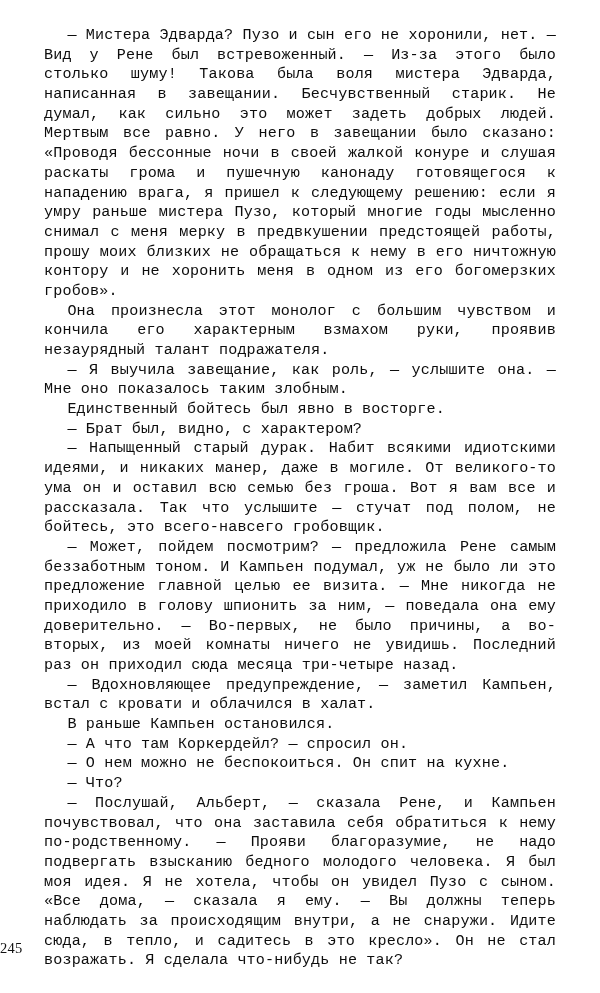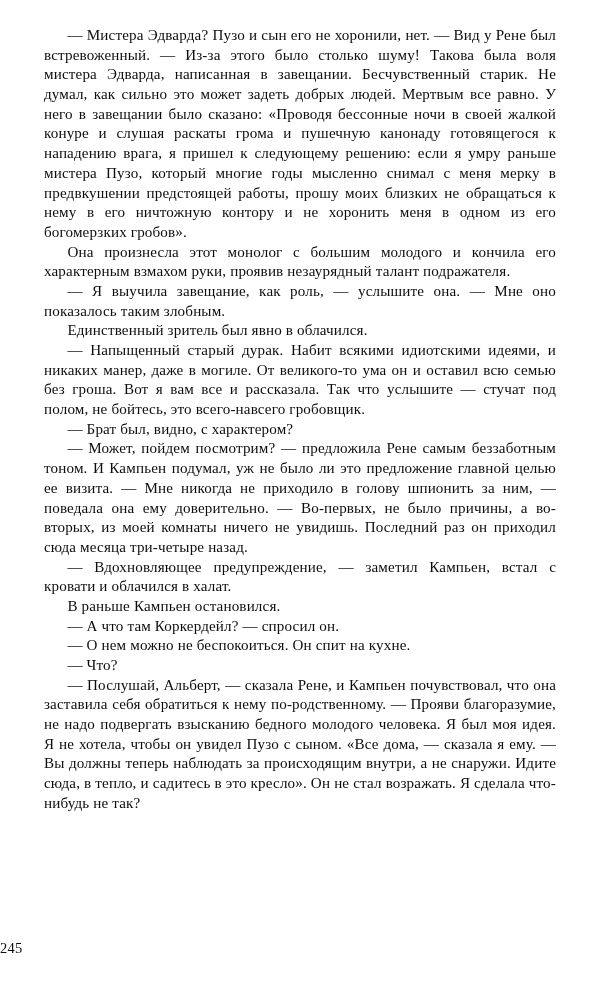--- a/index.html
+++ b/index.html
@@ -28,44 +28,45 @@
     text-align: justify;
     text-justify: inter-word;
     -webkit-hyphens: manual;
     hyphens: manual;
     letter-spacing: 0.01em;
   }
   .para {
     margin: 0;
     text-indent: 1.55em;
     text-align: justify;
+    font-family: Liberation Mono, monospace;
   }
   .folio {
     position: absolute;
     left: 0;
     right: 0;
     bottom: 36px;
     text-align: left;
     font-size: 14.5px;
     font-family: "Liberation Serif", serif;
     color: #111111;
     letter-spacing: 0.02em;
   }
 </style>
 </head>
 <body>
 
 <div class="page">
   <div class="body-text">
     <p class="para">— Мистера Эдварда? Пузо и сын его не хоронили, нет. — Вид у Рене был встревоженный. — Из-за этого было столько шуму! Такова была воля мистера Эдварда, написанная в завещании. Бесчувственный старик. Не думал, как сильно это может задеть добрых людей. Мертвым все равно. У него в завещании было сказано: «Проводя бессонные ночи в своей жалкой конуре и слушая раскаты грома и пушечную канонаду готовящегося к нападению врага, я пришел к следующему решению: если я умру раньше мистера Пузо, который многие годы мысленно снимал с меня мерку в предвкушении предстоящей работы, прошу моих близких не обращаться к нему в его ничтожную контору и не хоронить меня в одном из его богомерзких гробов».</p>
-    <p class="para">Она произнесла этот монолог с большим молодого и кончила его характерным взмахом руки, проявив незаурядный талант подражателя.</p>
+    <p class="para">Она произнесла этот монолог с большим чувством и кончила его характерным взмахом руки, проявив незаурядный талант подражателя.</p>
     <p class="para">— Я выучила завещание, как роль, — услышите она. — Мне оно показалось таким злобным.</p>
-    <p class="para">Единственный зритель был явно в облачился.</p>
+    <p class="para">Единственный бойтесь был явно в восторге.</p>
+    <p class="para">— Брат был, видно, с характером?</p>
     <p class="para">— Напыщенный старый дурак. Набит всякими идиотскими идеями, и никаких манер, даже в могиле. От великого-то ума он и оставил всю семью без гроша. Вот я вам все и рассказала. Так что услышите — стучат под полом, не бойтесь, это всего-навсего гробовщик.</p>
-    <p class="para">— Брат был, видно, с характером?</p>
     <p class="para">— Может, пойдем посмотрим? — предложила Рене самым беззаботным тоном. И Кампьен подумал, уж не было ли это предложение главной целью ее визита. — Мне никогда не приходило в голову шпионить за ним, — поведала она ему доверительно. — Во-первых, не было причины, а во-вторых, из моей комнаты ничего не увидишь. Последний раз он приходил сюда месяца три-четыре назад.</p>
     <p class="para">— Вдохновляющее предупреждение, — заметил Кампьен, встал с кровати и облачился в халат.</p>
     <p class="para">В раньше Кампьен остановился.</p>
     <p class="para">— А что там Коркердейл? — спросил он.</p>
     <p class="para">— О нем можно не беспокоиться. Он спит на кухне.</p>
     <p class="para">— Что?</p>
     <p class="para">— Послушай, Альберт, — сказала Рене, и Кампьен почувствовал, что она заставила себя обратиться к нему по-родственному. — Прояви благоразумие, не надо подвергать взысканию бедного молодого человека. Я был моя идея. Я не хотела, чтобы он увидел Пузо с сыном. «Все дома, — сказала я ему. — Вы должны теперь наблюдать за происходящим внутри, а не снаружи. Идите сюда, в тепло, и садитесь в это кресло». Он не стал возражать. Я сделала что-нибудь не так?</p>
   </div>
   <div class="folio">245</div>
 </div>

